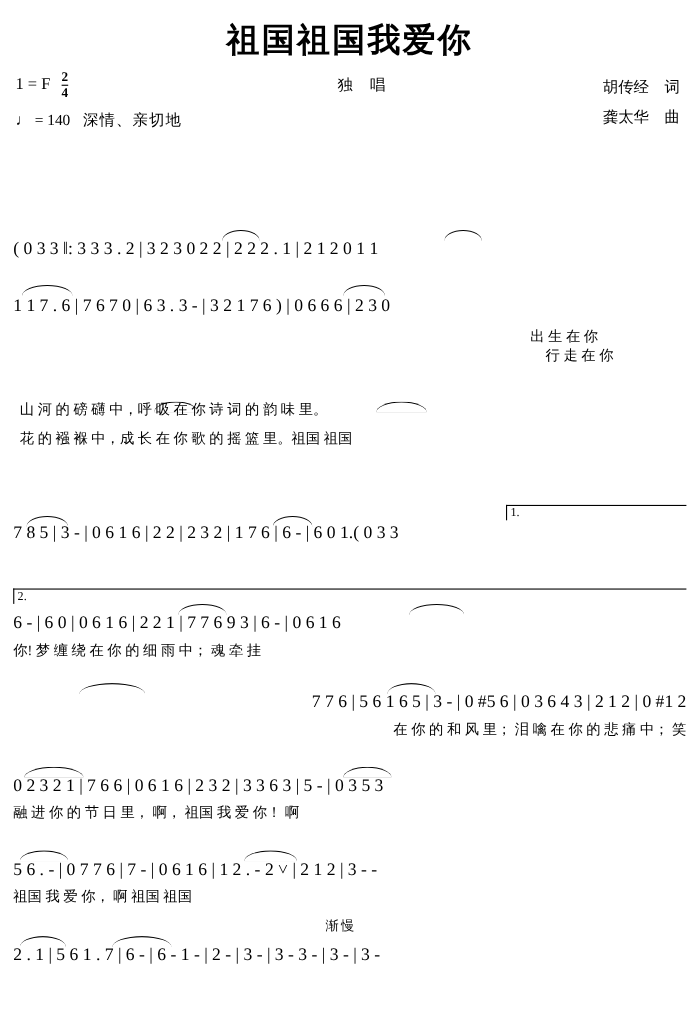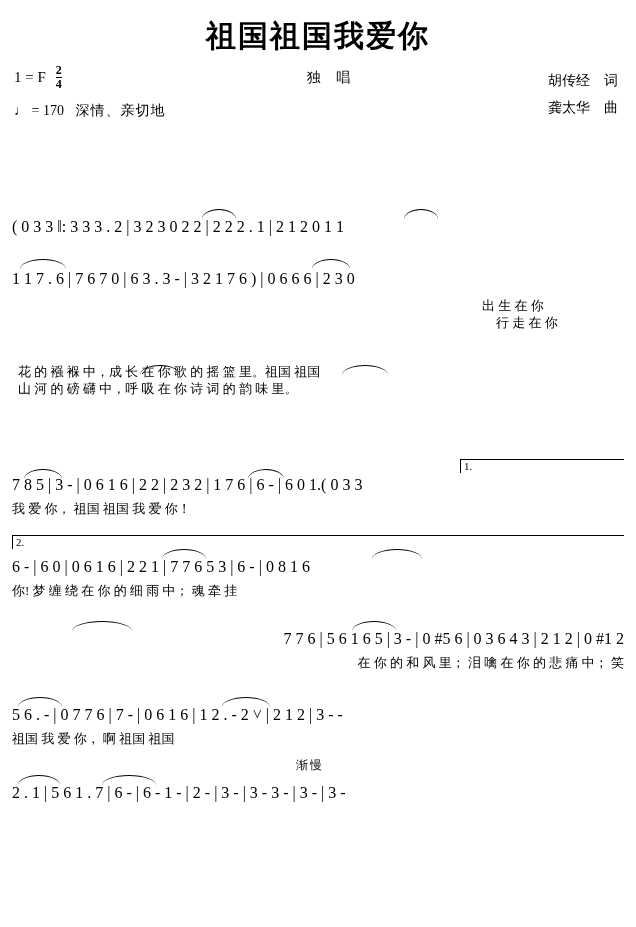--- a/index.html
+++ b/index.html
@@ -140,21 +140,21 @@
   <div class="meta-left">
     <div class="keysig">
       <span>1 = F</span>
       <span class="frac">
         <span class="num">2</span>
         <span class="den">4</span>
       </span>
     </div>
     <div class="tempo">
       <span>♩</span>
-      <span>= 170</span>
+      <span>= 140</span>
       <span class="expr">深情、亲切地</span>
     </div>
   </div>
 
   <div class="meta-right">
     <div>
       <span>胡传经</span><span class="role">词</span>
     </div>
     <div>
       <span>龚太华</span><span class="role">曲</span>
@@ -177,51 +177,56 @@
       <span style="left:470px;">出 生 在 你</span>
     </div>
     <div class="lyr-line">
       <span style="left:484px;">行 走 在 你</span>
     </div>
   </div>
 
   <div class="row lyr2" style="margin-top:32px;">
     <div class="slur" style="left:128px; top:2px; width:40px;"></div>
     <div class="slur" style="left:330px; top:2px; width:46px;"></div>
+    <div class="lyr-line">
+      <span style="left:6px;">山 河 的 磅 礴 中，呼 吸 在 你      诗 词 的 韵 味 里。</span>
+    </div>
     <div class="lyr-line" style="margin-top:10px;">
       <span style="left:6px;">花 的 襁 褓 中，成 长 在 你      歌 的 摇 篮 里。祖国 祖国</span>
-    </div>
-    <div class="lyr-line">
-      <span style="left:6px;">山 河 的 磅 礴 中，呼 吸 在 你      诗 词 的 韵 味 里。</span>
     </div>
   </div>
 
   <div class="row" style="margin-top:26px;">
     <div class="volta" style="left:448px; top:-4px; width:164px;">1.</div>
     <div class="slur" style="left:12px; top:6px; width:38px;"></div>
     <div class="slur" style="left:236px; top:6px; width:36px;"></div>
     <div class="notes">7 8 5 | 3 - | 0 6 1 6 | 2 2 | 2 3 2 | 1 7 6 | 6 - | 6 0   1.( 0 3 3</div>
-    <div class="lyrics">我 爱  你，       祖国   祖国 我   爱     你！</div>
   </div>
 
   <div class="row" style="margin-top:26px;">
     <div class="volta" style="left:0px; top:-6px; width:612px;">2.</div>
     <div class="slur" style="left:150px; top:8px; width:44px;"></div>
     <div class="slur" style="left:360px; top:8px; width:50px;"></div>
-    <div class="notes" style="padding-top:18px;">6 - | 6 0 | 0 6 1 6 | 2 2 1 | 7 7 6 5 3 | 6 - | 0 8 1 6</div>
+    <div class="notes" style="padding-top:18px;">6 - | 6 0 | 0 6 1 6 | 2 2 1 | 7 7 6 9 3 | 6 - | 0 6 1 6</div>
     <div class="lyrics">你!          梦 缠 绕 在 你 的  细 雨        中；      魂 牵 挂</div>
   </div>
 
   <div class="row" style="margin-top:24px;text-align:right;">
     <div class="slur" style="left:60px; top:4px; width:60px;"></div>
     <div class="slur" style="left:340px; top:4px; width:44px;"></div>
     <div class="notes">7 7 6 | 5 6 1 6 5 | 3 - | 0 #5 6 | 0 3 6 4 3 | 2 1 2 | 0 #1 2</div>
     <div class="lyrics">在 你 的 和 风       里；      泪        噙 在 你 的  悲 痛 中； 笑</div>
   </div>
 
+  <div class="row" style="margin-top:24px;">
+    <div class="slur" style="left:10px; top:4px; width:54px;"></div>
+    <div class="slur" style="left:300px; top:4px; width:44px;"></div>
+    <div class="notes">0 2 3 2 1 | 7 6 6 | 0 6 1 6 | 2 3 2 | 3 3 6 3 | 5 - | 0 3 5 3</div>
+    <div class="lyrics">融 进 你 的 节 日 里， 啊，    祖国    我 爱   你！    啊</div>
+  </div>
 
   <div class="row" style="margin-top:24px;">
     <div class="slur" style="left:6px; top:4px; width:44px;"></div>
     <div class="slur" style="left:210px; top:4px; width:48px;"></div>
     <div class="notes">5 6 . - | 0 7 7 6 | 7 - | 0 6 1 6 | 1 2 . - 2 ˅ | 2 1 2 | 3 - -</div>
     <div class="lyrics">祖国      我 爱   你，    啊   祖国      祖国</div>
   </div>
 
   <div class="row" style="margin-top:26px;">
     <div class="ritard" style="left:284px; top:-14px;">渐慢</div>

